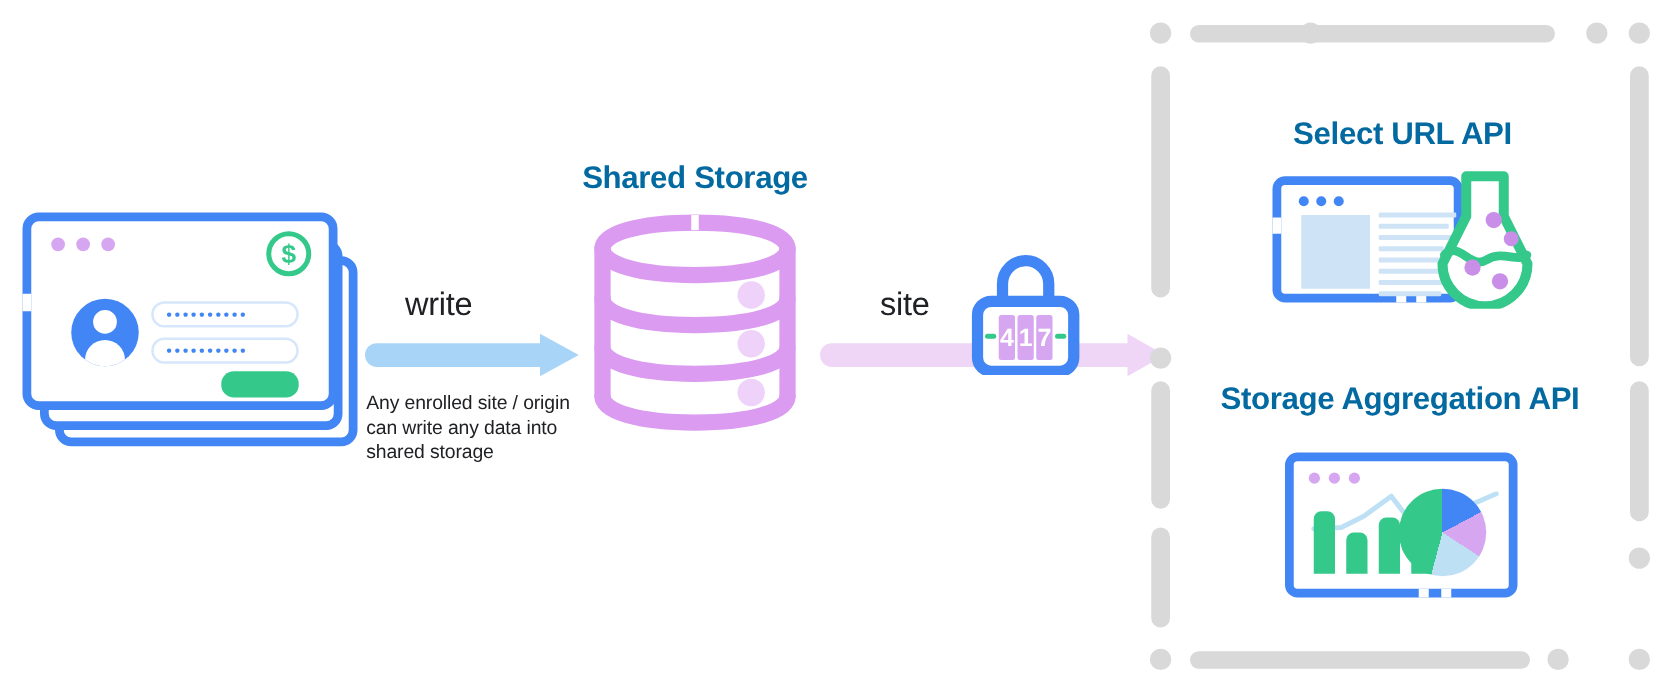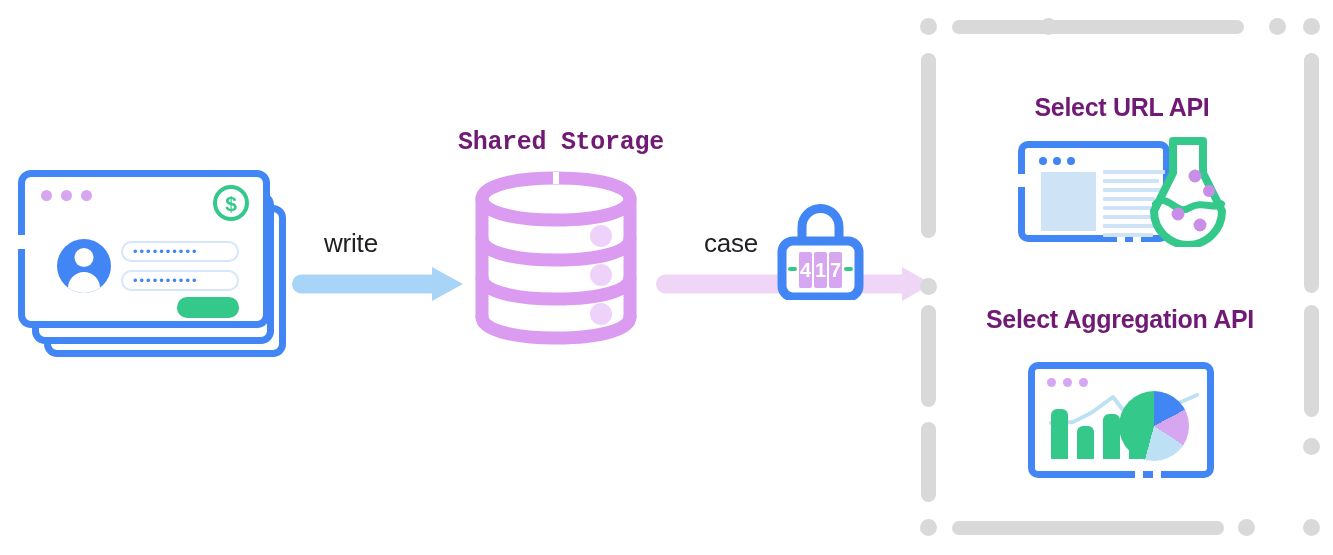--- a/index.html
+++ b/index.html
@@ -8,21 +8,21 @@
        color:#202124;}
   #stage{position:relative;width:1333px;height:555px;}
 
   .abs{position:absolute;}
 
   
   .heading{
     font-weight:700;
     font-size:25px;
     letter-spacing:-0.3px;
-    color:#701a75;
+    color:#0369a1;
     white-space:nowrap;
     text-align:center;
   }
   .arrow-label{
     font-size:26px;
     color:#202124;
     white-space:nowrap;
     letter-spacing:-0.2px;
   }
   .caption{
@@ -173,22 +173,23 @@
     </div>
   </div>
 
   <div class="abs arrow-label" style="left:324px;top:228px;">write</div>
 
   <div class="arrow-wrap" style="left:292px;top:266px;width:172px;height:36px;">
     <div class="arrow-body" style="width:142px;background:#A8D4F7;"></div>
     <div class="arrow-head" style="left:140px;border-left:31px solid #A8D4F7;"></div>
   </div>
 
-
-  <div class="abs heading" style="left:458px;top:128px;width:196px;font-family:Liberation Mono, monospace;">Shared Storage</div>
+  <div class="abs caption" style="left:293px;top:313px;width:176px;">Any enrolled site / origin can write any data into shared storage</div>
+
+  <div class="abs heading" style="left:458px;top:128px;width:196px;">Shared Storage</div>
 
   <div class="cyl">
     <svg width="172" height="180" viewBox="0 0 172 180">
       <g fill="none" stroke="#DA9BF0" stroke-width="13" stroke-linecap="round">
 
         <path d="M86 10 C 40 10 12 19 12 31 C 12 43 40 52 86 52 C 132 52 160 43 160 31 C 160 19 132 10 86 10"></path>
 
         <path d="M12 31 L12 149"></path>
         <path d="M160 31 L160 149"></path>
 
@@ -205,21 +206,21 @@
       <circle cx="131" cy="107" r="11" fill="#EFD2F9"></circle>
       <circle cx="131" cy="146" r="11" fill="#EFD2F9"></circle>
     </svg>
   </div>
 
   <div class="arrow-wrap" style="left:656px;top:266px;width:276px;height:36px;">
     <div class="arrow-body" style="width:248px;background:#EFD6F7;"></div>
     <div class="arrow-head" style="left:246px;border-left:30px solid #EFD6F7;"></div>
   </div>
 
-  <div class="abs arrow-label" style="left:704px;top:228px;">case</div>
+  <div class="abs arrow-label" style="left:704px;top:228px;">site</div>
 
   <div class="lock">
     <svg width="87" height="100" viewBox="0 0 87 100">
 
       <path d="M25 44 L25 27 A 18.5 18.5 0 0 1 62 27 L62 44" fill="none" stroke="#4285F4" stroke-width="9"></path>
 
       <rect x="5" y="41" width="77" height="56" rx="11" fill="#ffffff" stroke="#4285F4" stroke-width="9"></rect>
 
       <rect x="22" y="52" width="13" height="36" rx="2" fill="#D7A6F0"></rect>
       <rect x="37" y="52" width="13" height="36" rx="2" fill="#D7A6F0"></rect>
@@ -253,21 +254,21 @@
     <span class="seg" style="left:1px;  top:297px;width:15px; height:102px;"></span>
     <span class="seg" style="left:1px;  top:414px;width:15px; height:80px;"></span>
 
     <span class="seg" style="left:384px;top:45px; width:15px; height:240px;"></span>
     <span class="seg" style="left:384px;top:297px;width:15px; height:112px;"></span>
 
     <span class="seg" style="left:32px; top:513px;width:272px;height:14px;"></span>
 
     <div class="abs heading" style="left:32px;top:85px;width:340px;">Select URL API</div>
 
-    <div class="abs heading" style="left:14px;top:297px;width:372px;">Select Aggregation API</div>
+    <div class="abs heading" style="left:14px;top:297px;width:372px;">Storage Aggregation API</div>
   </div>
 
   <div class="mini-browser mb1">
     <div class="mb-gap-l"></div>
     <div class="mb-gap-b"></div>
     <div class="mb-gap-b2"></div>
 
     <div style="position:absolute;left:14px;top:9px;display:flex;gap:6px;">
       <span class="dot-b"></span>
       <span class="dot-b"></span>

